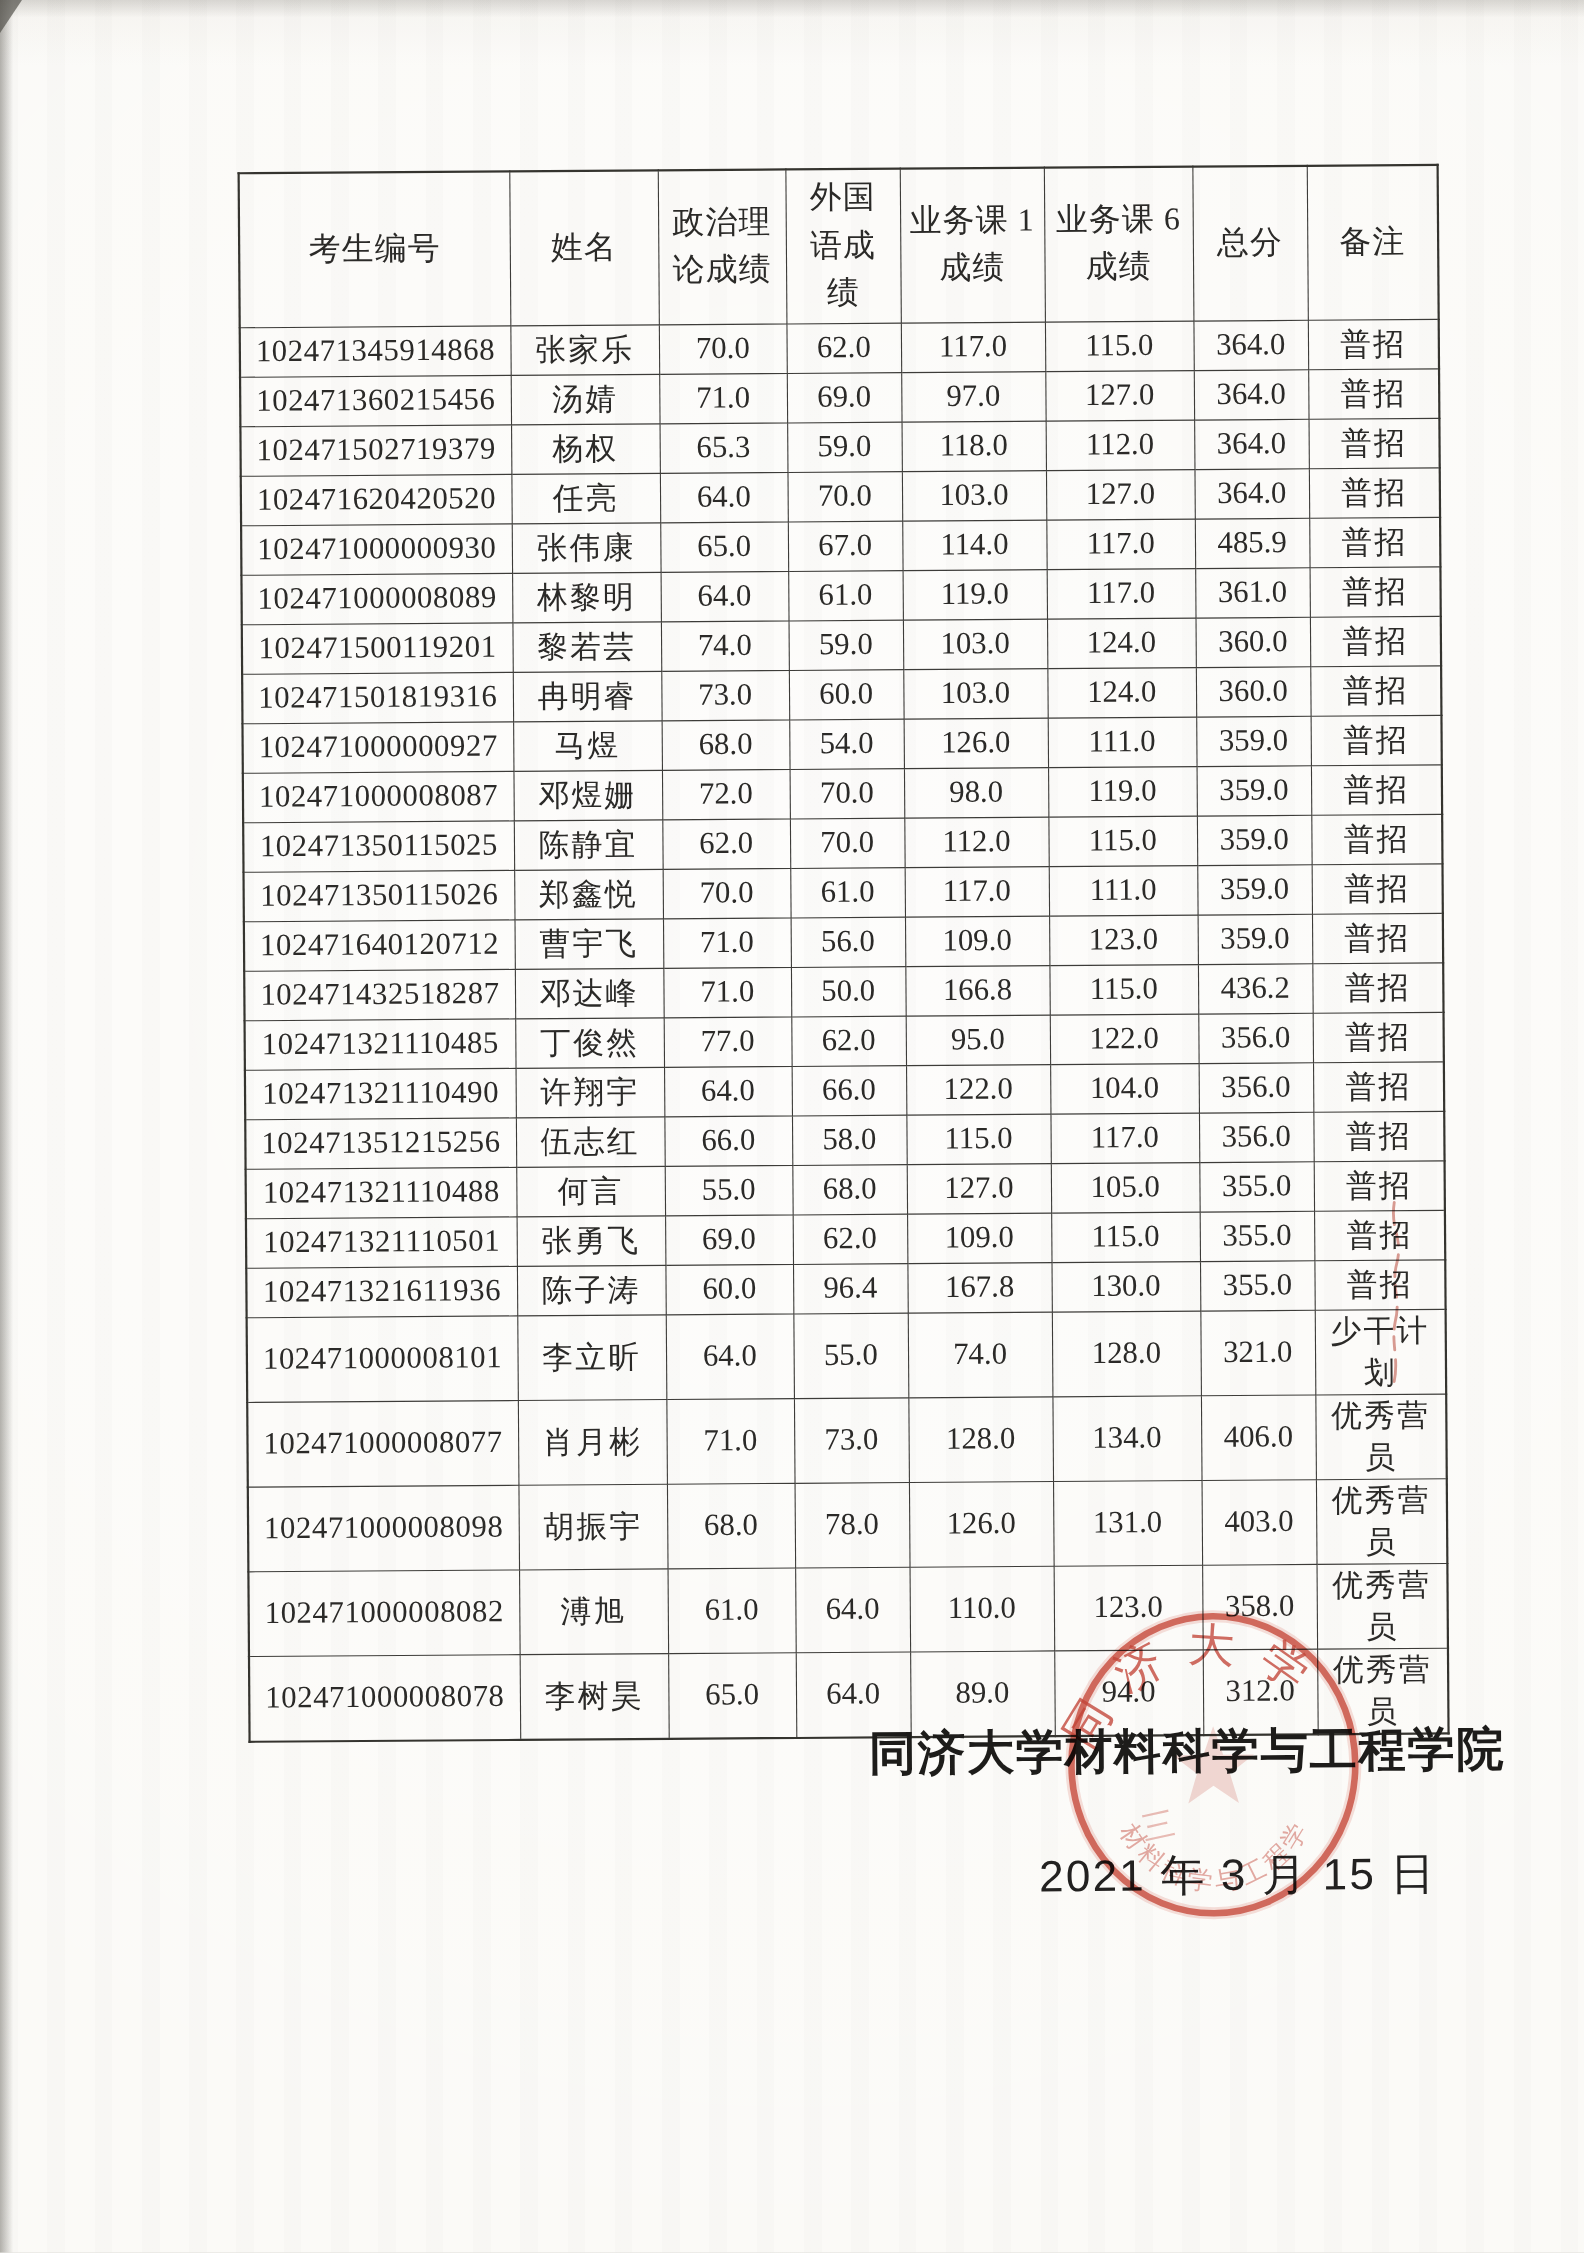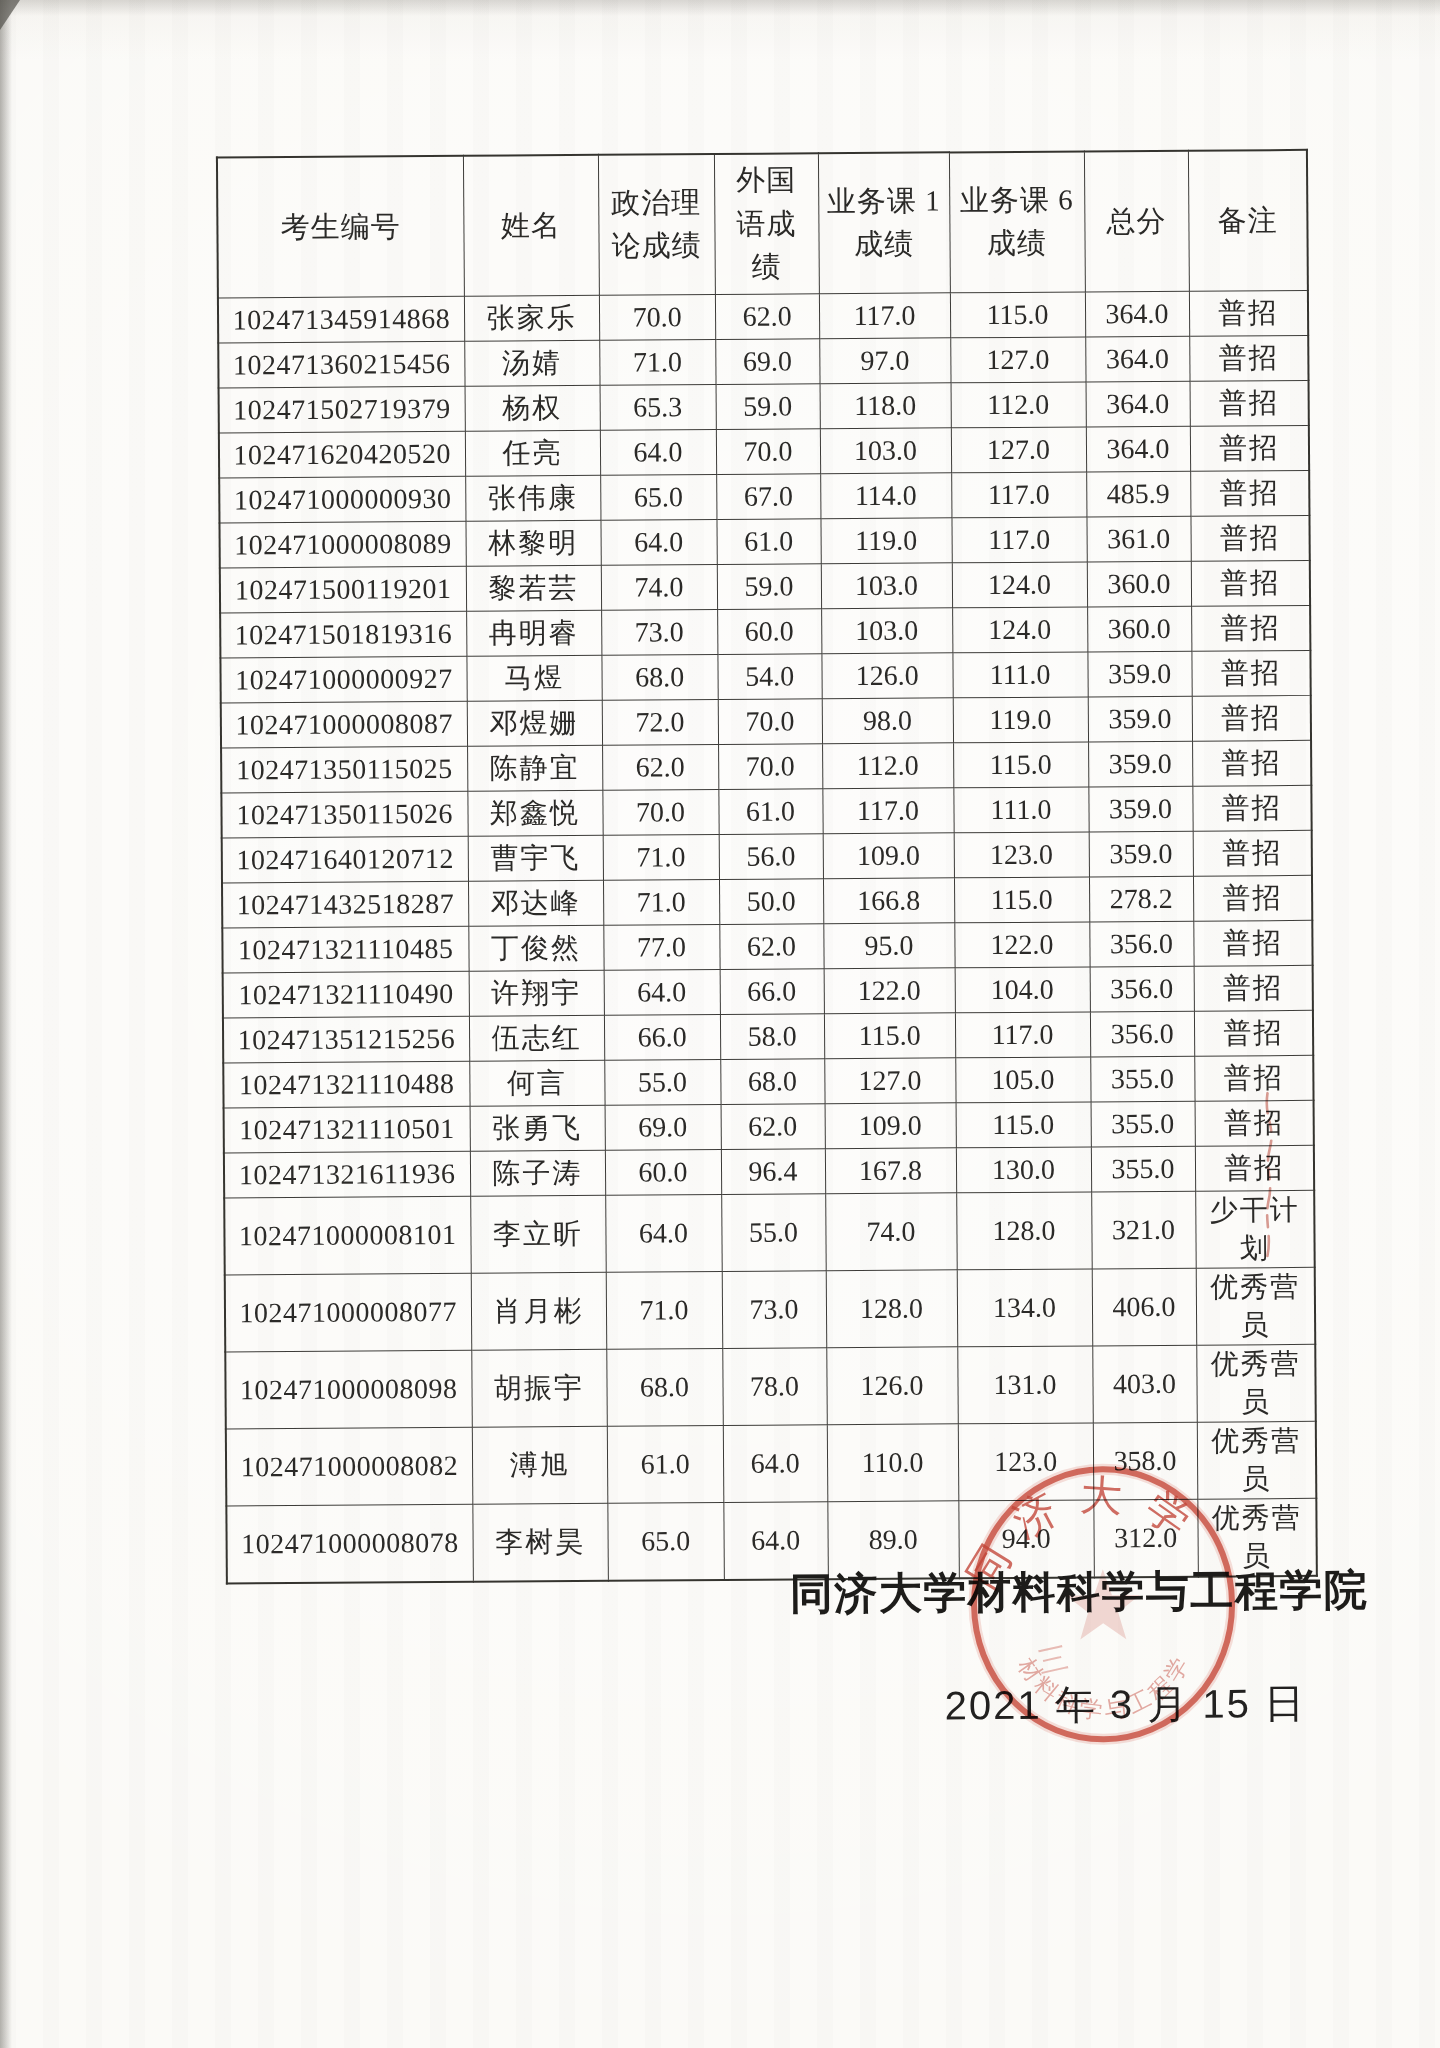--- a/index.html
+++ b/index.html
@@ -250,21 +250,21 @@
             <td>359.0</td>
             <td class="c-remark">普招</td>
           </tr>
           <tr>
             <td class="c-id">102471432518287</td>
             <td class="c-name">邓达峰</td>
             <td>71.0</td>
             <td>50.0</td>
             <td>166.8</td>
             <td>115.0</td>
-            <td>278.2</td>
+            <td>436.2</td>
             <td class="c-remark">普招</td>
           </tr>
           <tr>
             <td class="c-id">102471321110485</td>
             <td class="c-name">丁俊然</td>
             <td>77.0</td>
             <td>62.0</td>
             <td>95.0</td>
             <td>122.0</td>
             <td>356.0</td>

